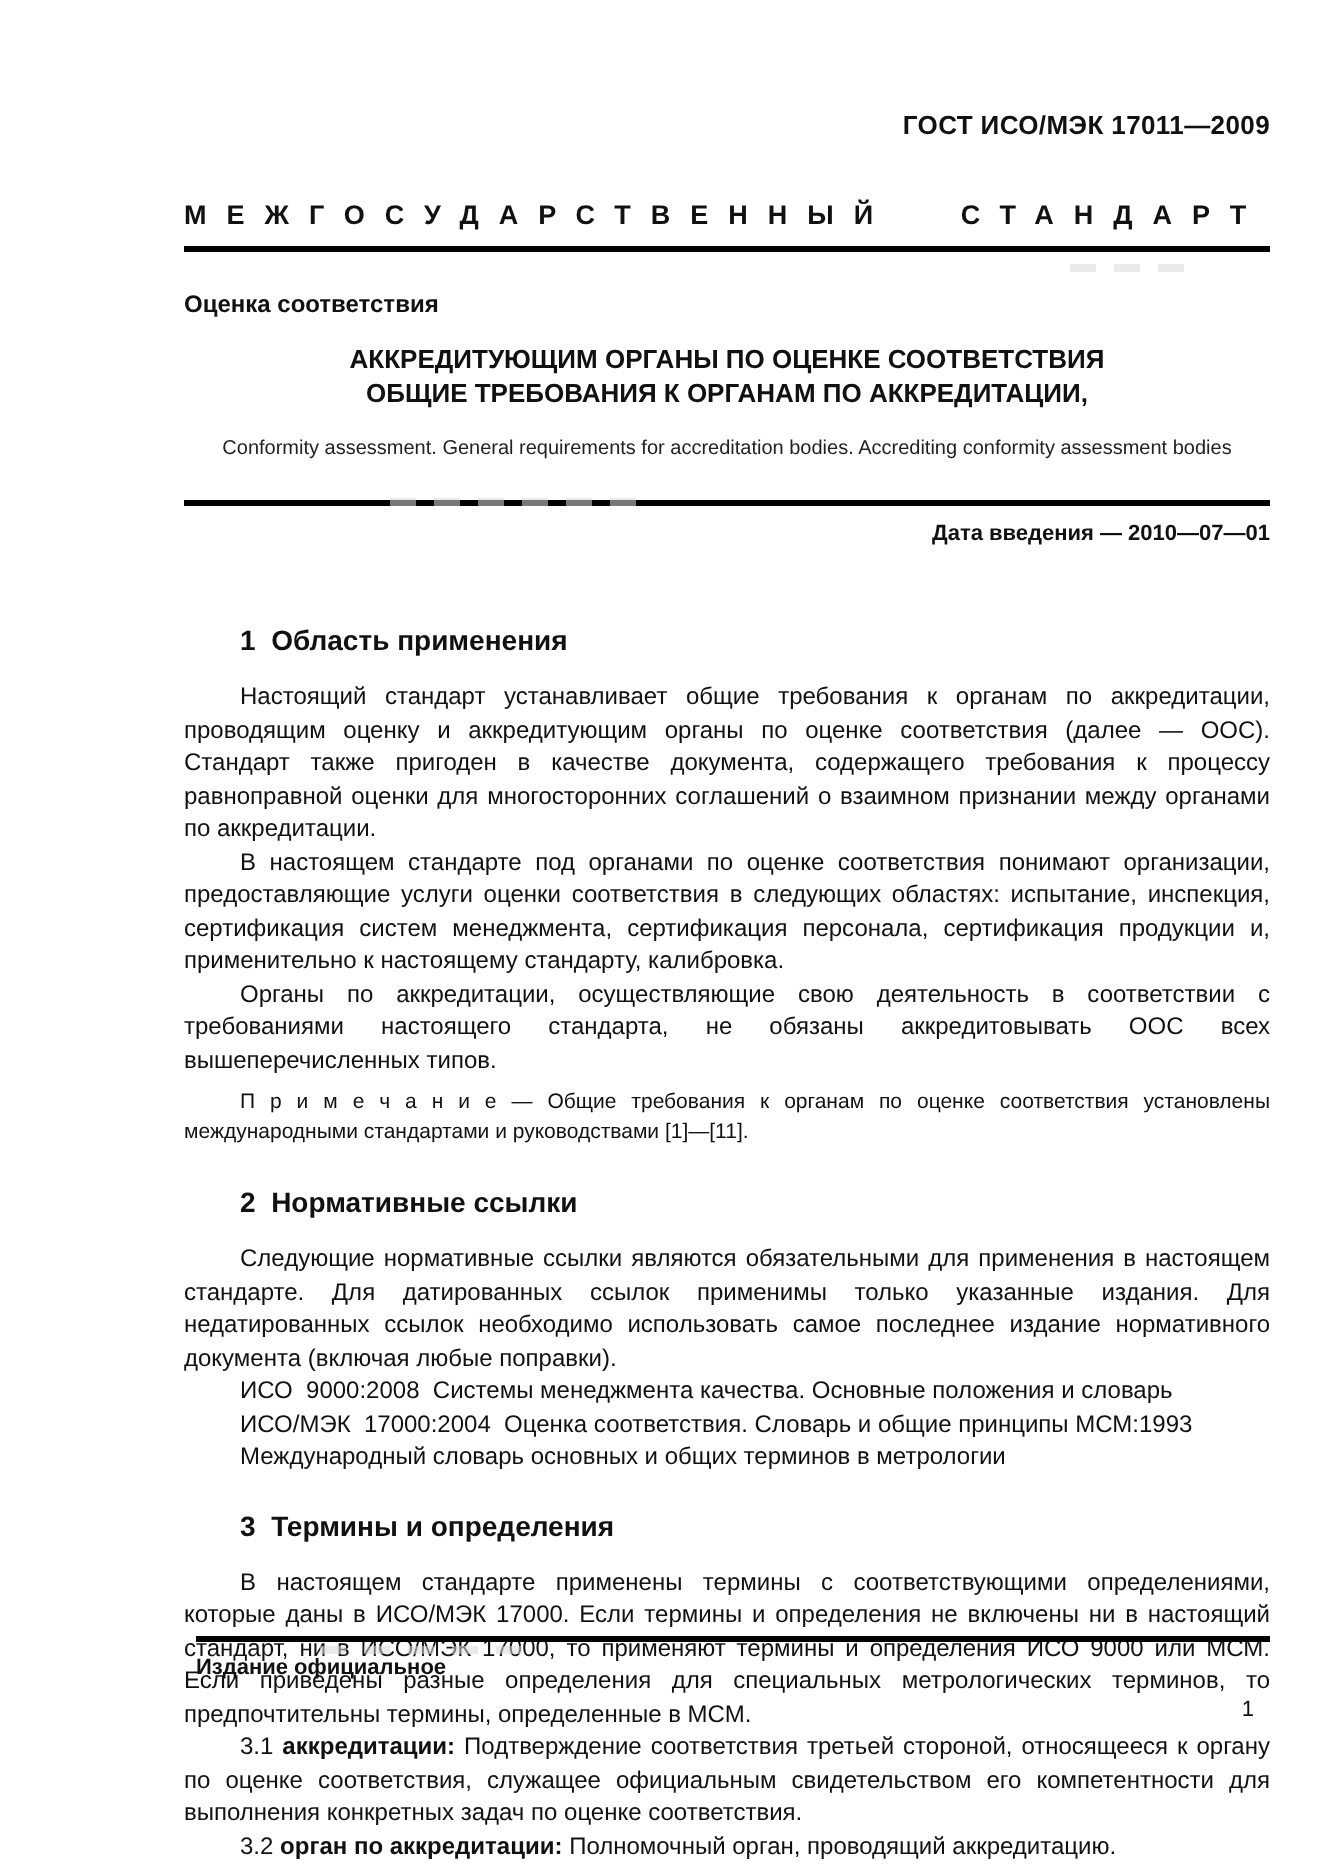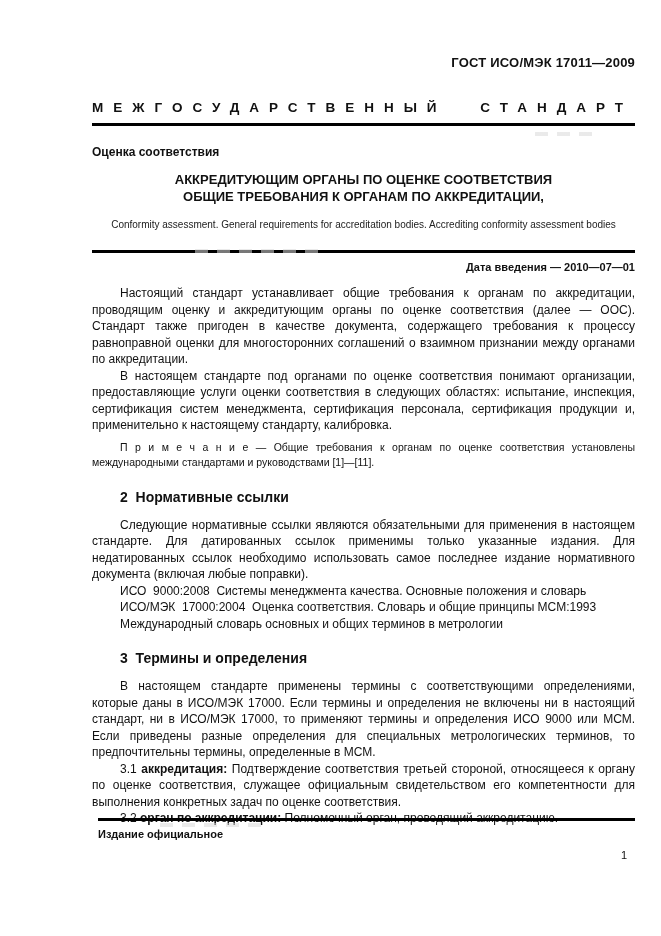--- a/index.html
+++ b/index.html
@@ -64,35 +64,37 @@
   <div class="title">
     <div>АККРЕДИТУЮЩИМ ОРГАНЫ ПО ОЦЕНКЕ СООТВЕТСТВИЯ</div>
     <div>ОБЩИЕ ТРЕБОВАНИЯ К ОРГАНАМ ПО АККРЕДИТАЦИИ,</div>
   </div>
 
   <div class="title-en">Conformity assessment. General requirements for accreditation bodies. Accrediting conformity assessment bodies</div>
 
   <div class="rule rule-date"></div>
   <div class="date-line">Дата введения — 2010—07—01</div>
 
+  <div class="section-heading h1">1&nbsp;&nbsp;Область применения</div>
   <p class="body-text para first-para">Настоящий стандарт устанавливает общие требования к органам по аккредитации, проводящим оценку и аккредитующим органы по оценке соответствия (далее — ООС). Стандарт также пригоден в качестве документа, содержащего требования к процессу равноправной оценки для многосторонних соглашений о взаимном признании между органами по аккредитации.</p>
   <p class="body-text para">В настоящем стандарте под органами по оценке соответствия понимают организации, предоставляющие услуги оценки соответствия в следующих областях: испытание, инспекция, сертификация систем менеджмента, сертификация персонала, сертификация продукции и, применительно к настоящему стандарту, калибровка.</p>
+  <p class="body-text para">Органы по аккредитации, осуществляющие свою деятельность в соответствии с требованиями настоящего стандарта, не обязаны аккредитовывать ООС всех вышеперечисленных типов.</p>
   <p class="note">П р и м е ч а н и е — Общие требования к органам по оценке соответствия установлены международными стандартами и руководствами [1]—[11].</p>
 
   <div class="section-heading h2">2&nbsp;&nbsp;Нормативные ссылки</div>
   <p class="body-text para first-para">Следующие нормативные ссылки являются обязательными для применения в настоящем стандарте. Для датированных ссылок применимы только указанные издания. Для недатированных ссылок необходимо использовать самое последнее издание нормативного документа (включая любые поправки).</p>
   <div class="ref-line">ИСО&nbsp;&nbsp;9000:2008&nbsp;&nbsp;Системы менеджмента качества. Основные положения и словарь</div>
   <div class="ref-line">ИСО/МЭК&nbsp;&nbsp;17000:2004&nbsp;&nbsp;Оценка соответствия. Словарь и общие принципы МСМ:1993</div>
   <div class="ref-line">Международный словарь основных и общих терминов в метрологии</div>
 
   <div class="section-heading h3">3&nbsp;&nbsp;Термины и определения</div>
   <p class="body-text para first-para">В настоящем стандарте применены термины с соответствующими определениями, которые даны в ИСО/МЭК 17000. Если термины и определения не включены ни в настоящий стандарт, ни в ИСО/МЭК 17000, то применяют термины и определения ИСО 9000 или МСМ. Если приведены разные определения для специальных метрологических терминов, то предпочтительны термины, определенные в МСМ.</p>
   <p class="body-text para">
     <span>3.1</span>
-    <span class="term-bold">аккредитация:</span>
+    <span class="term-bold">аккредитации:</span>
     <span>Подтверждение соответствия третьей стороной, относящееся к органу по оценке соответствия, служащее официальным свидетельством его компетентности для выполнения конкретных задач по оценке соответствия.</span>
   </p>
   <p class="body-text para">
     <span>3.2</span>
     <span class="term-bold">орган по аккредитации:</span>
     <span>Полномочный орган, проводящий аккредитацию.</span>
   </p>
 
   <div class="footer">
     <div class="rule"></div>

